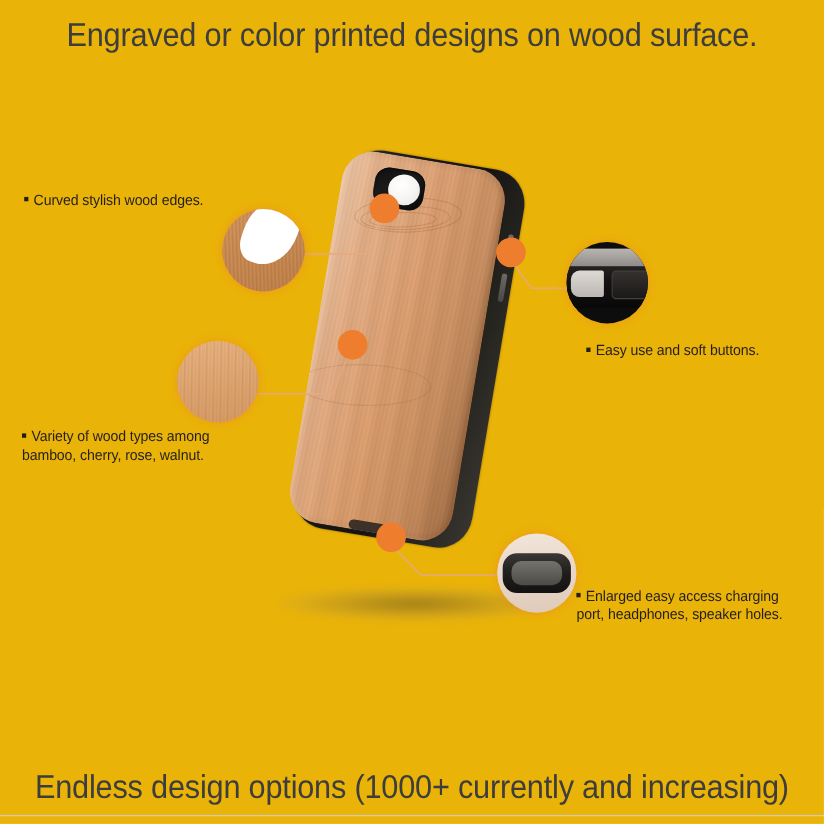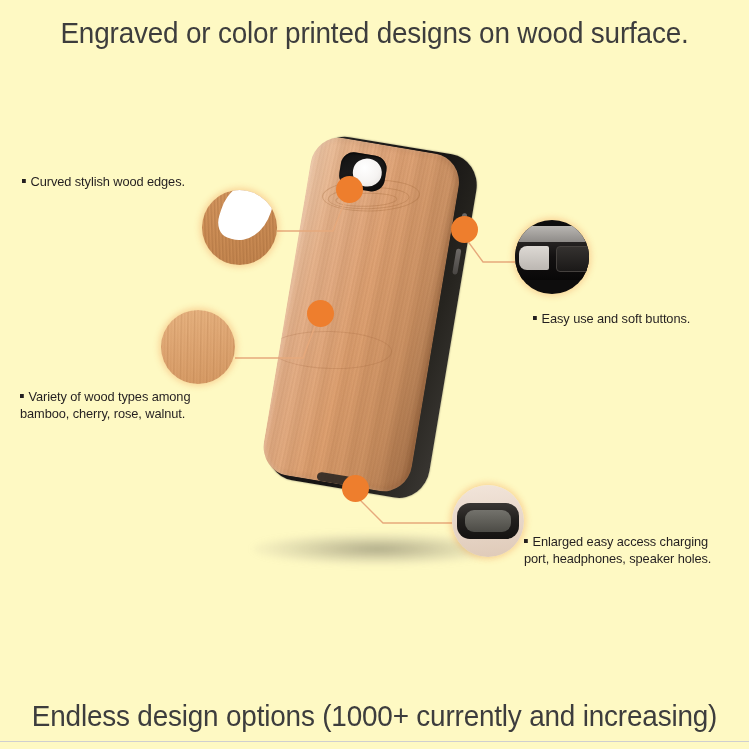--- a/index.html
+++ b/index.html
@@ -8,21 +8,21 @@
     background: #ffffff;
   }
   body {
     font-family: "Liberation Sans", sans-serif;
     -webkit-font-smoothing: antialiased;
   }
   #infographic {
     position: relative;
     width: 749px;
     height: 749px;
-    background: #fef9c3;
+    background: #eab308;
     overflow: hidden;
   }
 
   
   .heading {
     position: absolute;
     left: 0;
     width: 749px;
     text-align: center;
     color: #3d3d3d;

